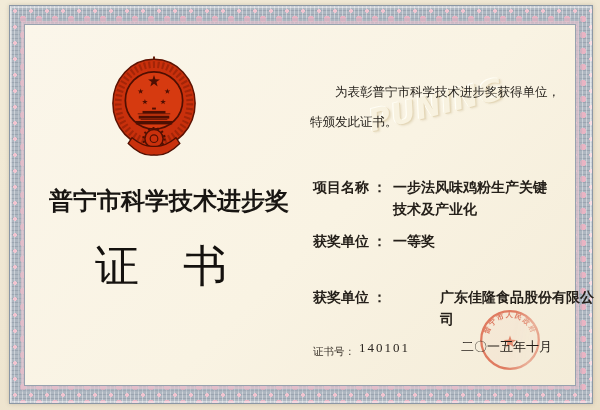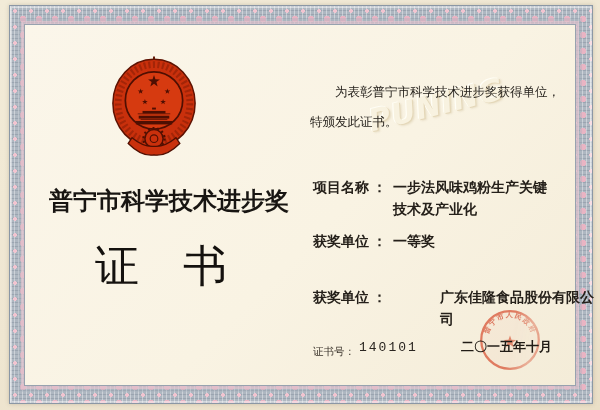--- a/index.html
+++ b/index.html
@@ -58,24 +58,24 @@
 
   .field-row { position:absolute; left:288px; display:flex; z-index:2;
     font-weight:bold; font-size:14px; color:#25201a; line-height:22px; }
   .field-row .lbl { width:80px; flex:none; white-space:nowrap; }
   .field-row .val { width:160px; }
   .row1 { top:152px; } .row2 { top:206px; } .row3 { top:262px;gap:47px; }
 
   .certno-label { position:absolute; left:288px; top:320px; z-index:3;
     font-weight:normal; font-size:10.5px; color:#3a332b; }
   .certno-value { position:absolute; left:334px; top:315px; z-index:3;
-    font-family:Liberation Mono, monospace; font-size:13px; color:#2a2entity520;
+    font-family:Liberation Serif, serif; font-size:13px; color:#2a2entity520;
     color:#2a2520; letter-spacing:2px; }
   .issue-date { position:absolute; left:436px; top:313px; z-index:3;
-    font-weight:bold; font-size:13px; color:#211c16; white-space:nowrap; }
+    font-weight:normal; font-size:13px; color:#211c16; white-space:nowrap; }
 
   .seal { position:absolute; left:452px; top:282px; width:66px; height:66px; z-index:2;
     opacity:.92;
     -webkit-mask-image:linear-gradient(100deg, rgba(0,0,0,.95) 50%, rgba(0,0,0,.5) 78%, rgba(0,0,0,.85) 100%);
     mask-image:linear-gradient(100deg, rgba(0,0,0,.95) 50%, rgba(0,0,0,.5) 78%, rgba(0,0,0,.85) 100%);
   }
 
   .watermark { position:absolute; left:342px; top:62px; z-index:1;
     transform:rotate(-14deg);
     font-family:"DejaVu Sans", sans-serif; font-style:italic; font-weight:900;

